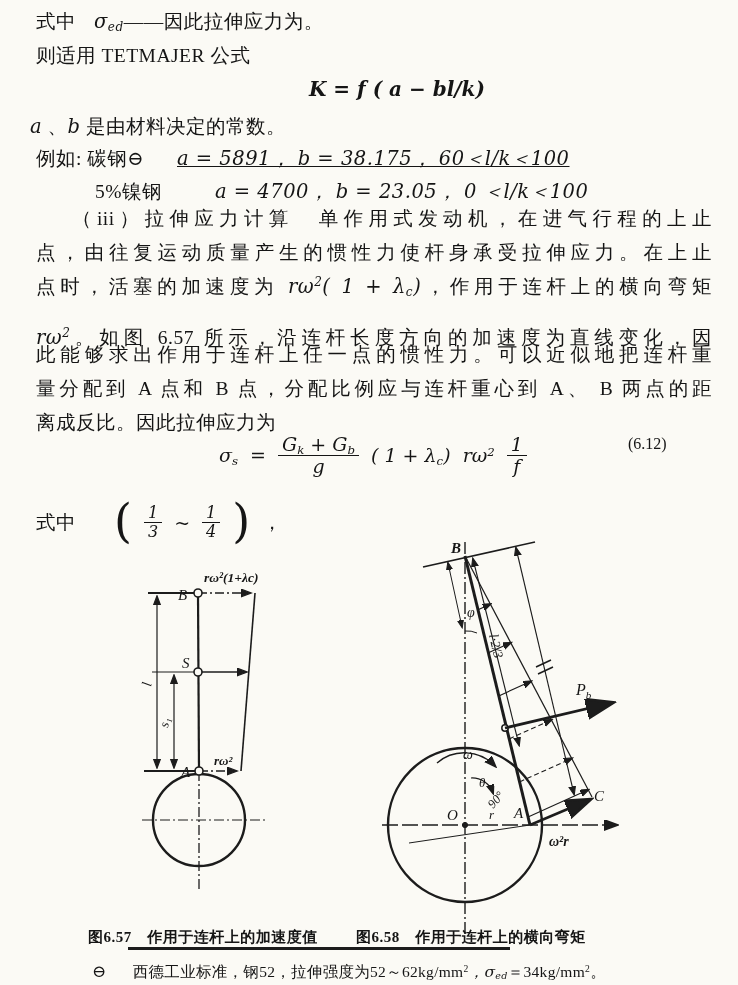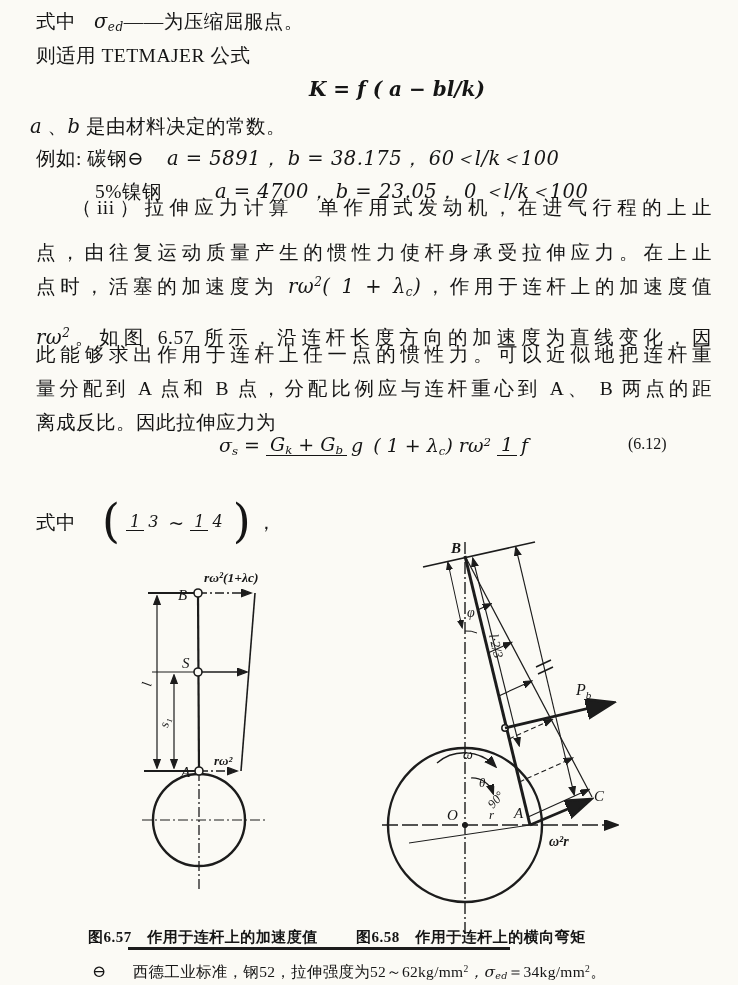--- a/index.html
+++ b/index.html
@@ -12,59 +12,59 @@
   .cn{font-size:19.5px;letter-spacing:.5px;white-space:nowrap;}
   .math{font-style:italic;font-family:"DejaVu Serif",serif;}
   sup.s{font-size:.62em;vertical-align:.55em;line-height:0;}
   sub.s{font-size:.62em;vertical-align:-.25em;line-height:0;}
   .pline{
     position:absolute;left:36px;width:676px;height:34px;
     font-size:19.5px;letter-spacing:.5px;
     text-align:justify;text-align-last:justify;
   }
   .pline.last{text-align-last:left;}
-  .frac{display:inline-flex;flex-direction:row;align-items:center;line-height:1.08;vertical-align:middle;}
+  .frac{display:inline-flex;flex-direction:column;align-items:center;line-height:1.08;vertical-align:middle;}
   .frac .fn{border-bottom:1.5px solid #151515;padding:0 4px;}
   .frac .fd{padding:0 4px;}
-  .eqrow{display:flex;align-items:center;gap:6px;font-size:19px;text-align:center;}
+  .eqrow{display:flex;align-items:center;gap:12px;font-size:19px;text-align:center;}
   .bigp{font-size:46px;font-weight:400;line-height:.9;font-family:"DejaVu Serif",serif;font-style:normal;}
   .cap{font-size:15px;font-weight:bold;letter-spacing:.5px;white-space:nowrap;z-index:5;}
   .fnote{font-size:15.5px;letter-spacing:.3px;white-space:nowrap;}
   svg .svgt{font-family:"Liberation Serif","DejaVu Serif",serif;font-style:italic;fill:#161616;}
   svg line,svg path,svg circle{stroke:#1c1c1c;}
 </style>
 </head>
 <body>
 
 <div class="abs cn" style="left:36px;top:8px;">
-  <span>式中</span><span style="display:inline-block;width:18px;"></span><span class="math"><span>σ</span><sub class="s">ed</sub></span><span>——为压缩屈服点。</span>
+  <span>式中</span><span style="display:inline-block;width:18px;"></span><span class="math"><span>σ</span><sub class="s">ed</sub></span><span>——因此拉伸应力为。</span>
 </div>
 
 <div class="abs cn" style="left:36px;top:42px;">则适用 TETMAJER 公式</div>
 
 <div class="abs math" style="left:277px;top:77px;font-size:20px;font-weight:bold;white-space:nowrap;margin-left:32px;">K = f ( a − bl/k)</div>
 
 <div class="abs cn" style="left:30px;top:113px;">
   <span class="math">a</span><span> 、</span><span class="math">b</span><span> 是由材料决定的常数。</span>
 </div>
 
 <div class="abs cn" style="left:36px;top:145px;width:676px;">
   <span>例如: 碳钢</span><span>⊖</span>
-  <span class="abs math" style="left:131px;top:0;">a = 5891，  b = 38.175，  60＜l/k＜100</span>
+  <span class="abs math" style="left:141px;top:0;text-decoration:underline;">a = 5891，  b = 38.175，  60＜l/k＜100</span>
 </div>
 
 <div class="abs cn" style="left:95px;top:178px;width:617px;">
   <span>5%镍钢</span>
   <span class="abs math" style="left:120px;top:0;">a = 4700，  b = 23.05，  0 ＜l/k＜100</span>
 </div>
 
 <div>
-  <div class="pline" style="top:194px;padding-left:36px;width:640px;">（iii）拉伸应力计算　单作用式发动机，在进气行程的上止</div>
+  <div class="pline" style="top:205px;padding-left:36px;width:640px;">（iii）拉伸应力计算　单作用式发动机，在进气行程的上止</div>
   <div class="pline" style="top:239px;font-family:Liberation Mono, monospace;">点，由往复运动质量产生的惯性力使杆身承受拉伸应力。在上止</div>
-  <div class="pline" style="top:273px;"><span>点时，活塞的加速度为 </span><span class="math"><span>rω</span><sup class="s">2</sup><span>( 1 + λ</span><sub class="s">c</sub><span>)</span></span><span>，作用于连杆上的加速度值</span></div>
+  <div class="pline" style="top:273px;"><span>点时，活塞的加速度为 </span><span class="math"><span>rω</span><sup class="s">2</sup><span>( 1 + λ</span><sub class="s">c</sub><span>)</span></span><span>，作用于连杆上的横向弯矩</span></div>
   <div class="pline" style="top:324px;"><span class="math"><span>rω</span><sup class="s">2</sup></span><span>。如图 6.57 所示，沿连杆长度方向的加速度为直线变化，因</span></div>
   <div class="pline" style="top:341px;">此能够求出作用于连杆上任一点的惯性力。可以近似地把连杆重</div>
   <div class="pline" style="top:375px;">量分配到 A 点和 B 点，分配比例应与连杆重心到 A、 B 两点的距</div>
   <div class="pline last" style="top:409px;">离成反比。因此拉伸应力为</div>
 </div>
 
 <div class="abs" style="left:0;top:430px;width:738px;height:56px;">
   <div class="abs eqrow math" style="left:219px;top:4px;">
     <span><span>σ</span><sub class="s">s</sub></span>
     <span>=</span>

